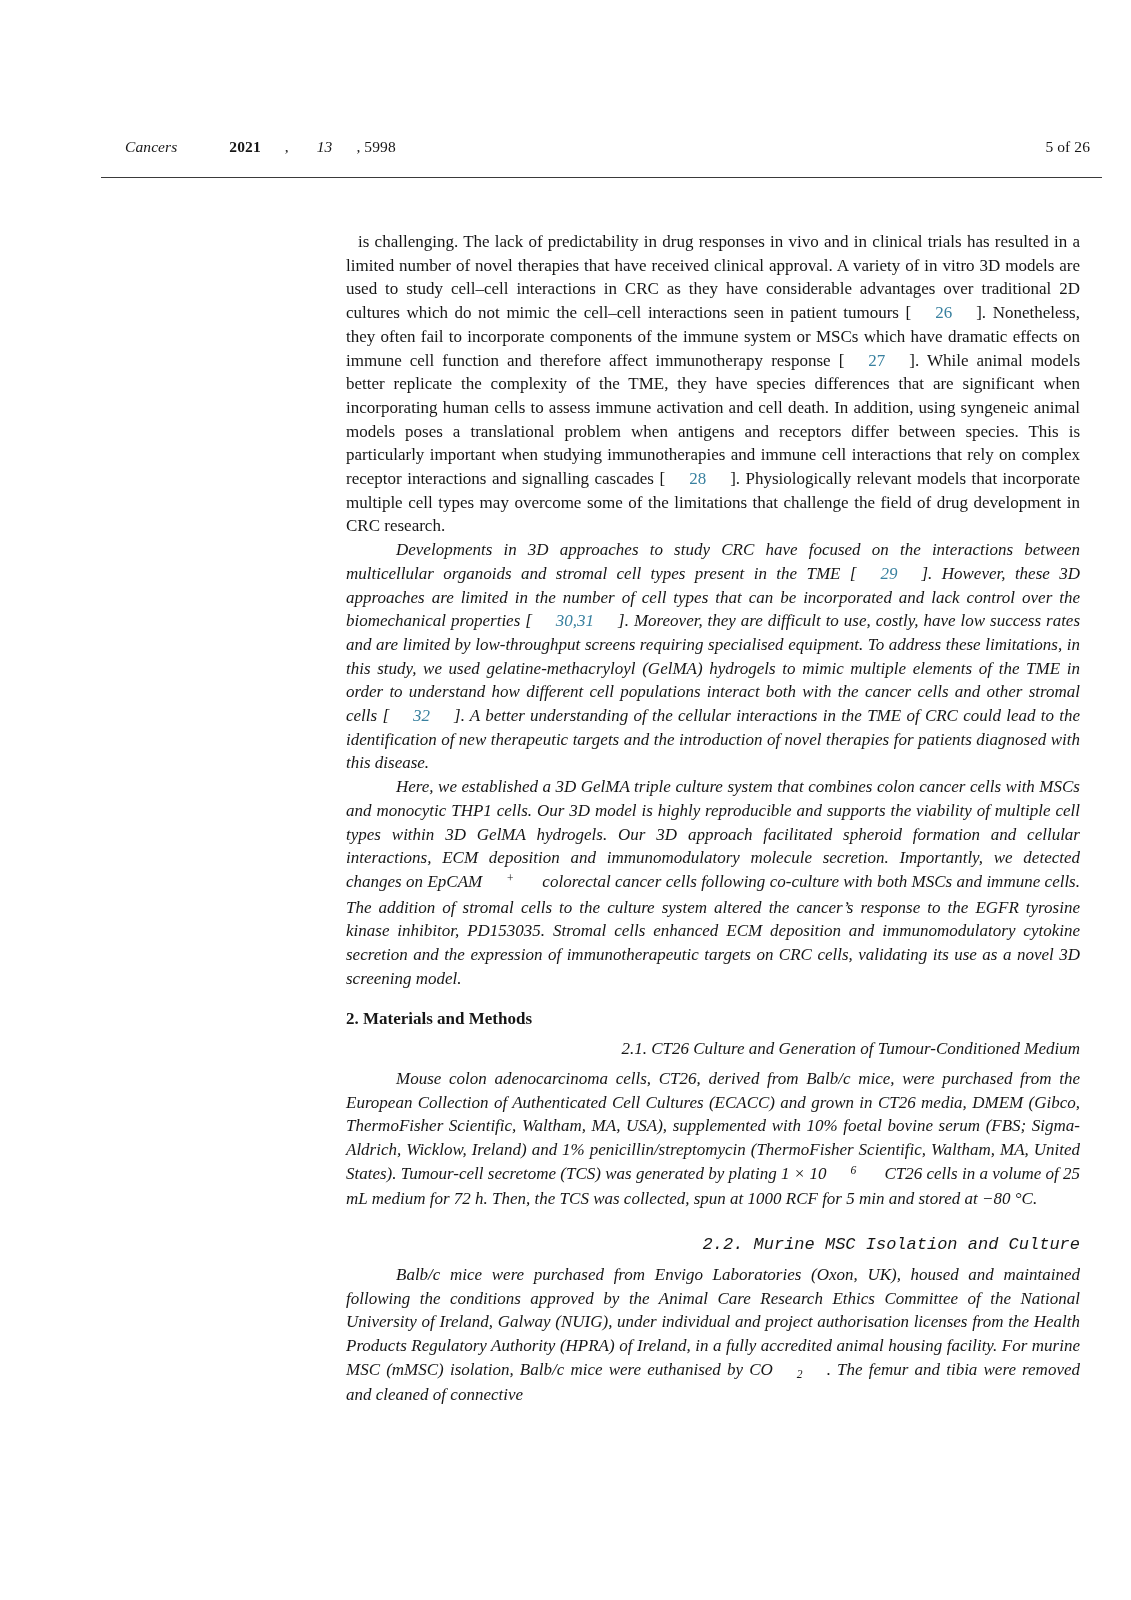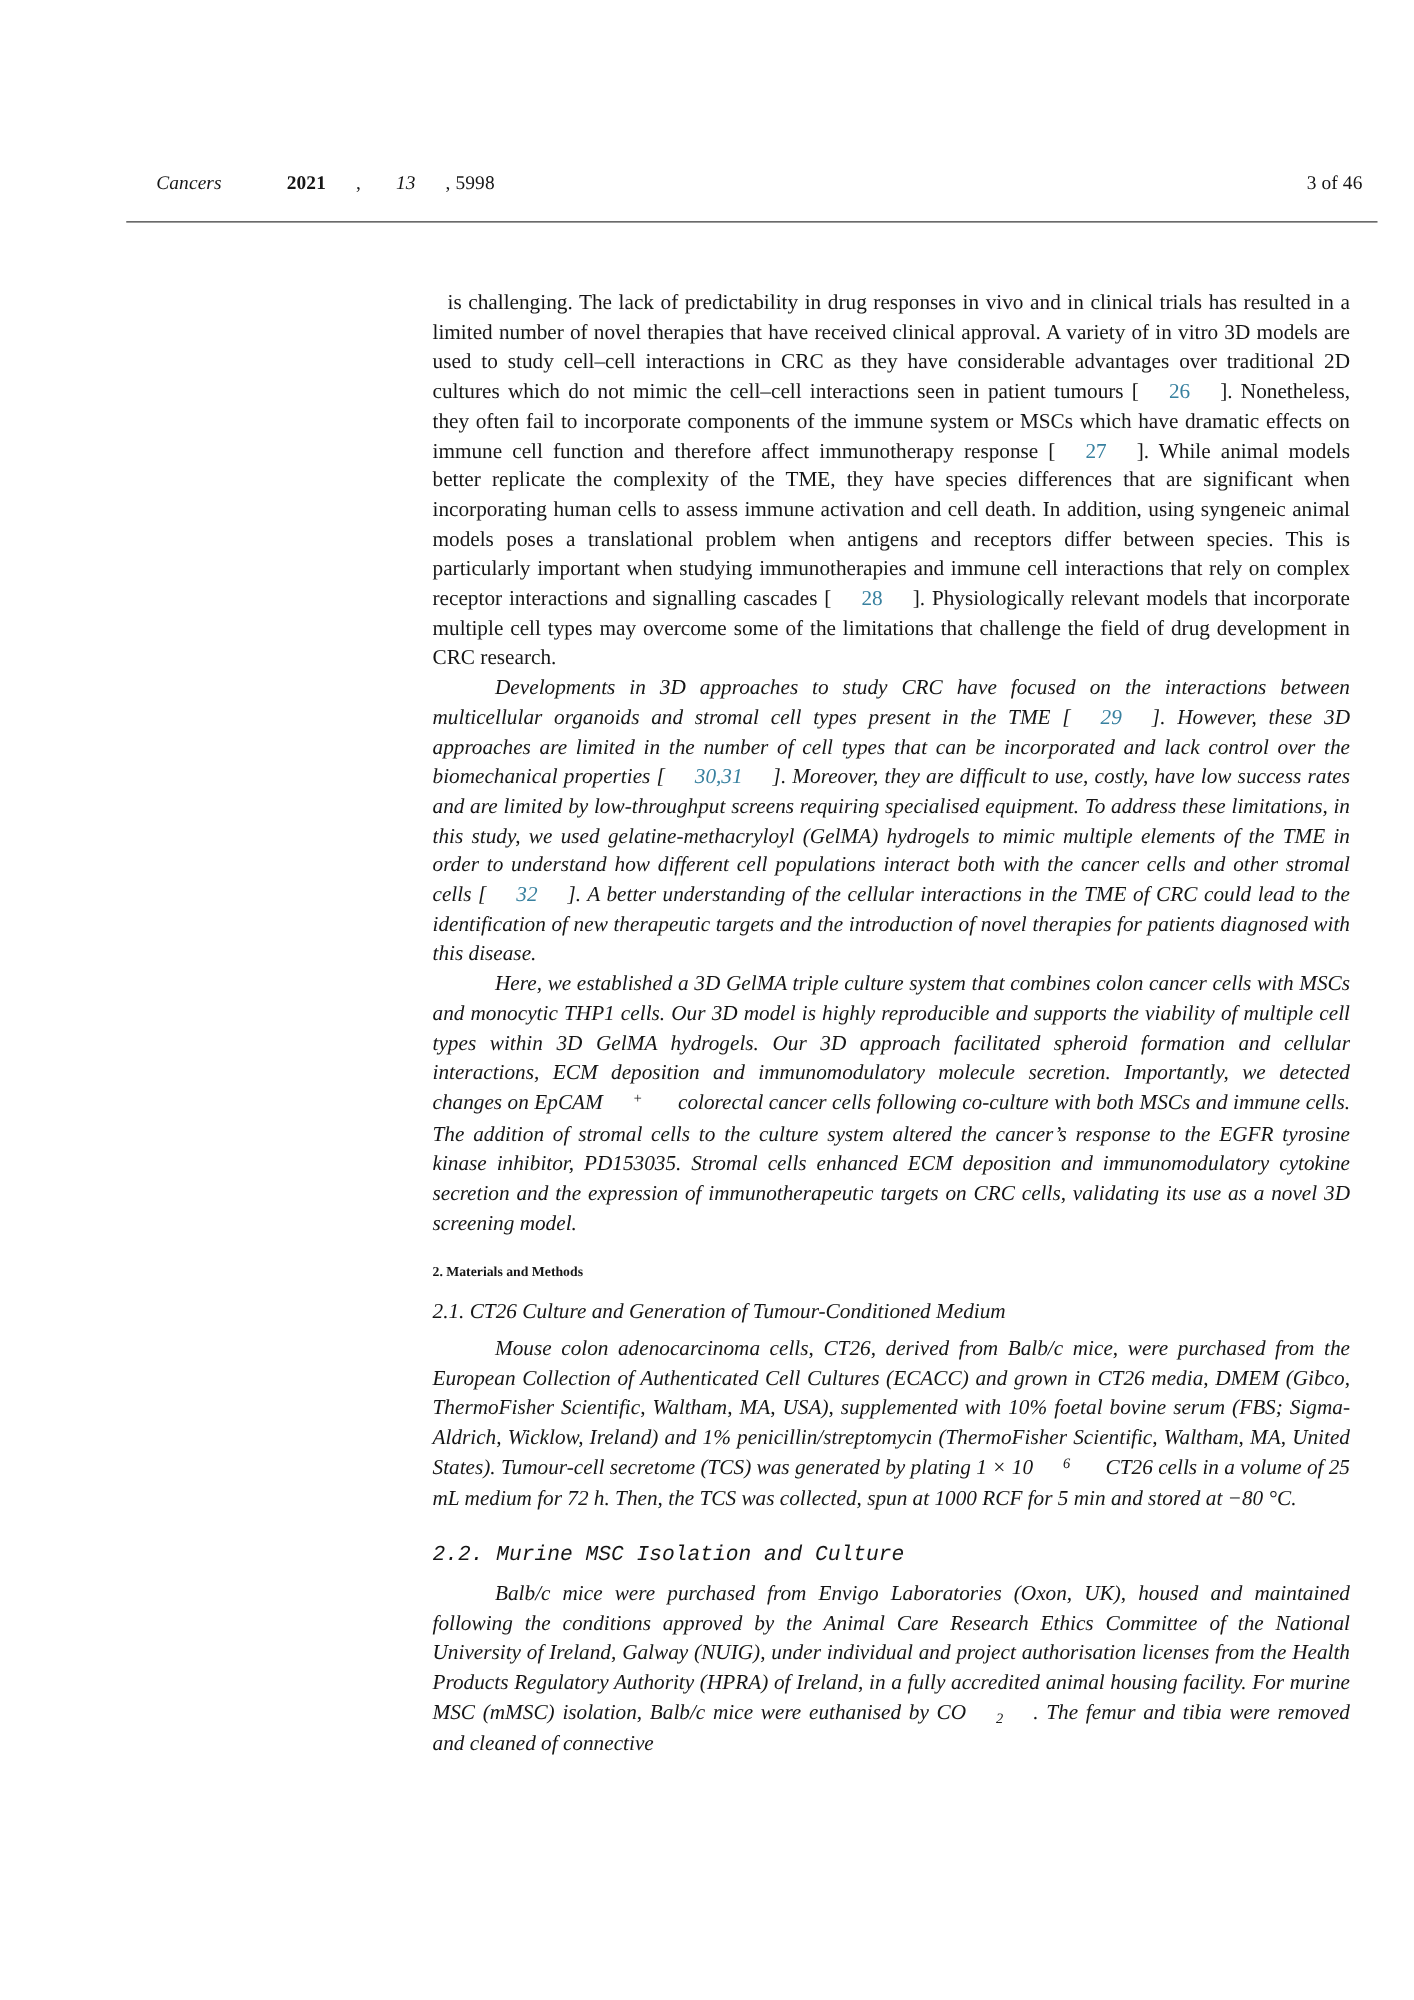--- a/index.html
+++ b/index.html
@@ -44,47 +44,47 @@
     margin-left: 310px;
     width: 734px;
     margin-top: 52px;
     font-size: 17px;
     line-height: 23.7px;
     text-align: justify;
   }
   p.para { margin: 0; }
   p.para.indent { text-indent: 38px; font-style: italic; }
   h2.section-heading {
-    font-size: 11px;
+    font-size: 17px;
     line-height: 23.7px;
     font-weight: bold;
     margin: 16px 0 7px 0;
     text-align: left;
   }
   h3.subsection-heading {
     font-size: 17px;
     line-height: 23.7px;
     font-weight: normal;
     font-style: italic;
     margin: 0 0 6px 0;
-    text-align: left;
+    text-align: right;
   }
   h3.subsection-heading.spaced {
     margin-top: 22px;
     font-family: Liberation Mono, monospace;
   }
 </style>
 </head>
 <body>
 
 <div class="page">
 
   <div class="running-header">
     <span class="header-left"><span class="seg-italic">Cancers</span><span> </span><span class="seg-bold">2021</span><span>, </span><span class="seg-italic">13</span><span>, 5998</span></span>
-    <span class="header-right">3 of 46</span>
+    <span class="header-right">5 of 26</span>
   </div>
 
   <hr class="header-rule">
 
   <main class="article-body">
 
     <p class="para"><span>is challenging. The lack of predictability in drug responses in vivo and in clinical trials has resulted in a limited number of novel therapies that have received clinical approval. A variety of in vitro 3D models are used to study cell–cell interactions in CRC as they have considerable advantages over traditional 2D cultures which do not mimic the cell–cell interactions seen in patient tumours [</span><span class="seg-cite">26</span><span>]. Nonetheless, they often fail to incorporate components of the immune system or MSCs which have dramatic effects on immune cell function and therefore affect immunotherapy response [</span><span class="seg-cite">27</span><span>]. While animal models better replicate the complexity of the TME, they have species differences that are significant when incorporating human cells to assess immune activation and cell death. In addition, using syngeneic animal models poses a translational problem when antigens and receptors differ between species. This is particularly important when studying immunotherapies and immune cell interactions that rely on complex receptor interactions and signalling cascades [</span><span class="seg-cite">28</span><span>]. Physiologically relevant models that incorporate multiple cell types may overcome some of the limitations that challenge the field of drug development in CRC research.</span></p>
 
     <p class="para indent"><span>Developments in 3D approaches to study CRC have focused on the interactions between multicellular organoids and stromal cell types present in the TME [</span><span class="seg-cite">29</span><span>]. However, these 3D approaches are limited in the number of cell types that can be incorporated and lack control over the biomechanical properties [</span><span class="seg-cite">30,31</span><span>]. Moreover, they are difficult to use, costly, have low success rates and are limited by low-throughput screens requiring specialised equipment. To address these limitations, in this study, we used gelatine-methacryloyl (GelMA) hydrogels to mimic multiple elements of the TME in order to understand how different cell populations interact both with the cancer cells and other stromal cells [</span><span class="seg-cite">32</span><span>]. A better understanding of the cellular interactions in the TME of CRC could lead to the identification of new therapeutic targets and the introduction of novel therapies for patients diagnosed with this disease.</span></p>
 

